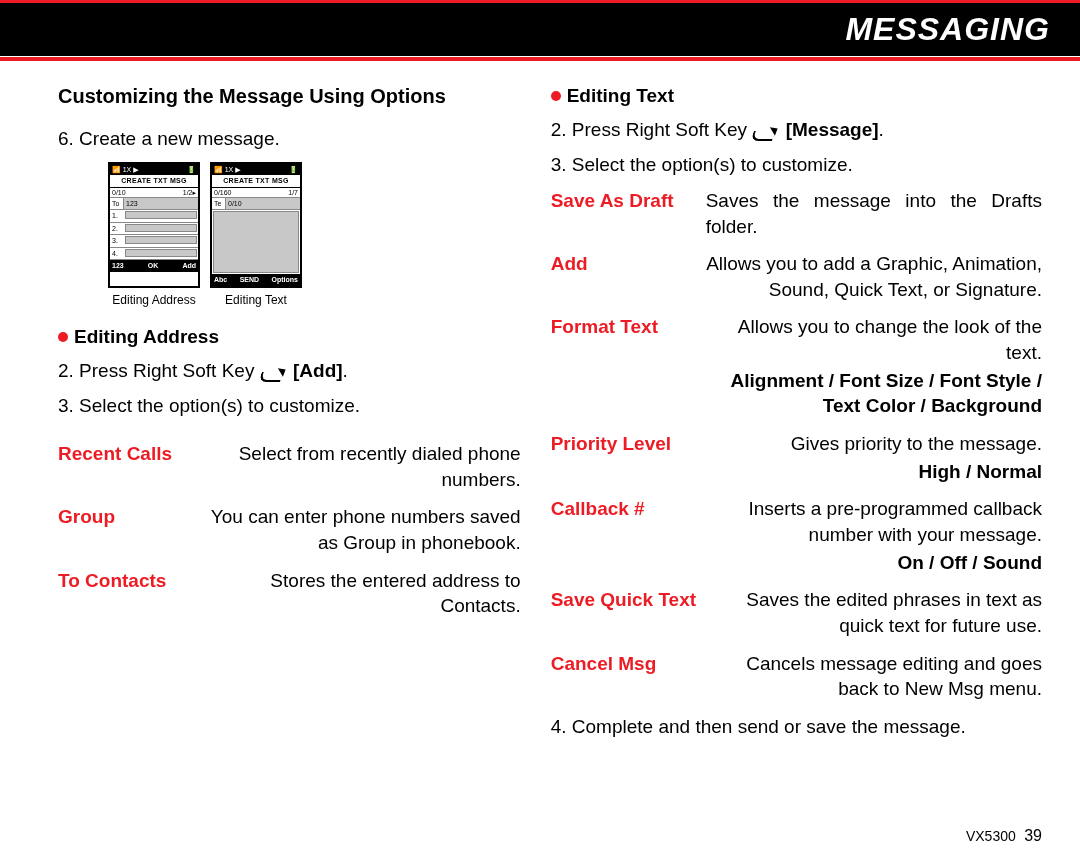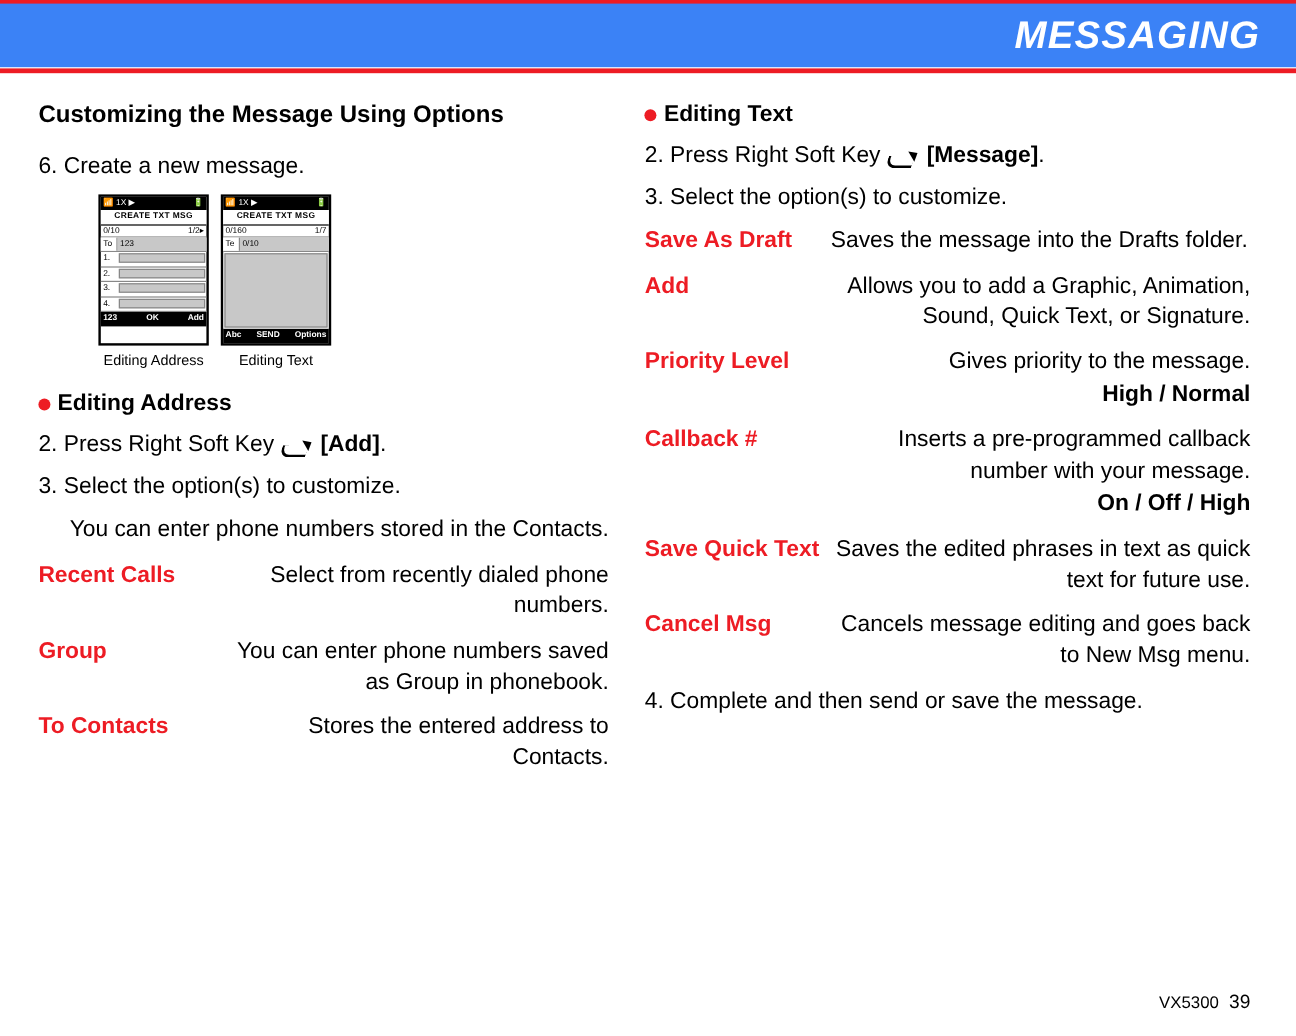--- a/index.html
+++ b/index.html
@@ -5,38 +5,38 @@
   * { margin: 0; padding: 0; box-sizing: border-box; }
   body {
     font-family: Arial, Helvetica, sans-serif;
     background: #fff;
     width: 1080px;
     height: 863px;
     position: relative;
     overflow: hidden;
   }
   .header-bar {
-    background: #3b82f6;
+    background: #000000;
     color: #fff;
     border-top: 3px solid #ed1c24;
     padding: 8px 30px 8px 0;
     text-align: right;
     font-size: 32px;
     font-weight: bold;
     font-style: italic;
     letter-spacing: 1px;
   }
   .thin-red-line {
     height: 4px;
     background: #ed1c24;
     margin-top: 1px;
   }
   .content {
     display: flex;
-    padding: 22px 38px 0 32px;
+    padding: 22px 38px 0 58px;
     gap: 30px;
   }
   .col {
     flex: 1;
     font-size: 19px;
     line-height: 1.35;
     color: #000;
   }
   .col-left { flex: 0.97; }
   .col-right { flex: 1.03; }
@@ -284,21 +284,20 @@
       <span class="bullet-dot"></span>
       <span class="bullet-label">Editing Address</span>
     </div>
     <div class="step">
       <span>2. Press Right Soft Key </span><span class="softkey-icon"></span> <span class="bold">[Add]</span><span>.</span>
     </div>
     <div class="step">3. Select the option(s) to customize.</div>
 
     <div class="option-table">
       <div class="option-row">
-        <div class="option-desc">You can enter phone numbers stored in the Contacts.</div>
       </div>
       <div class="option-row">
         <div class="option-term">Recent Calls</div>
         <div class="option-desc">Select from recently dialed phone numbers.</div>
       </div>
       <div class="option-row">
         <div class="option-term">Group</div>
         <div class="option-desc">You can enter phone numbers saved as Group in phonebook.</div>
       </div>
       <div class="option-row">
@@ -321,26 +320,30 @@
     <div class="option-table">
       <div class="option-row">
         <div class="option-term">Save As Draft</div>
         <div class="option-desc justify"><span>Saves the message into the Drafts folder.</span></div>
       </div>
       <div class="option-row">
         <div class="option-term">Add</div>
         <div class="option-desc"><span>Allows you to add a Graphic, Animation, Sound, Quick Text, or Signature.</span></div>
       </div>
       <div class="option-row">
+        <div class="option-term">Format Text</div>
+        <div class="option-desc"><span>Allows you to change the look of the text.</span><span class="sub-bold">Alignment / Font Size / Font Style / Text Color / Background</span></div>
+      </div>
+      <div class="option-row">
         <div class="option-term">Priority Level</div>
         <div class="option-desc"><span>Gives priority to the message.</span><span class="sub-bold">High / Normal</span></div>
       </div>
       <div class="option-row">
         <div class="option-term">Callback #</div>
-        <div class="option-desc"><span>Inserts a pre-programmed callback number with your message.</span><span class="sub-bold">On / Off / High</span></div>
+        <div class="option-desc"><span>Inserts a pre-programmed callback number with your message.</span><span class="sub-bold">On / Off / Sound</span></div>
       </div>
       <div class="option-row">
         <div class="option-term">Save Quick Text</div>
         <div class="option-desc"><span>Saves the edited phrases in text as quick text for future use.</span></div>
       </div>
       <div class="option-row">
         <div class="option-term">Cancel Msg</div>
         <div class="option-desc"><span>Cancels message editing and goes back to New Msg menu.</span></div>
       </div>
     </div>

